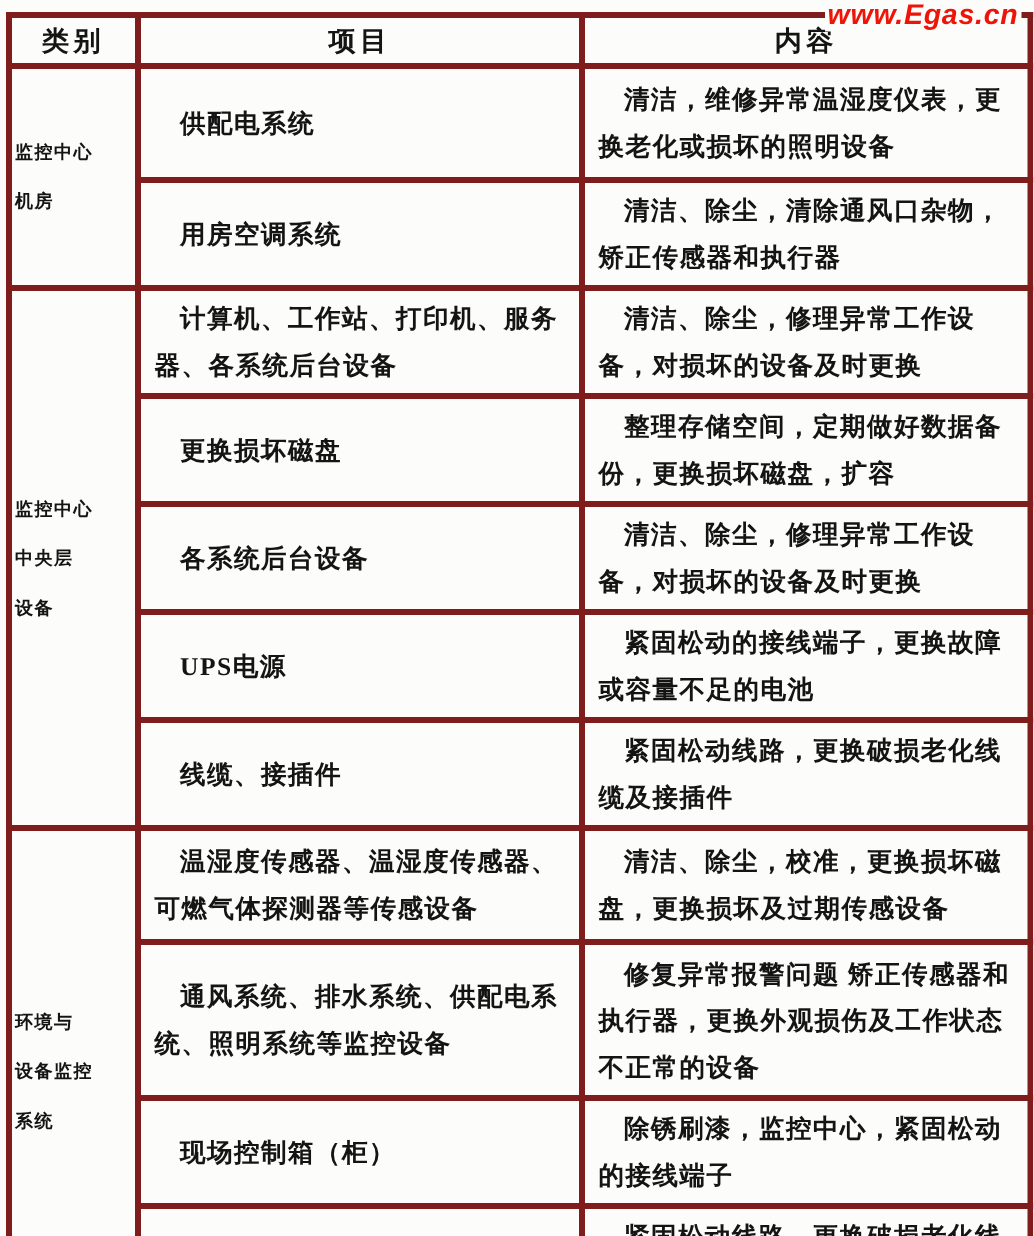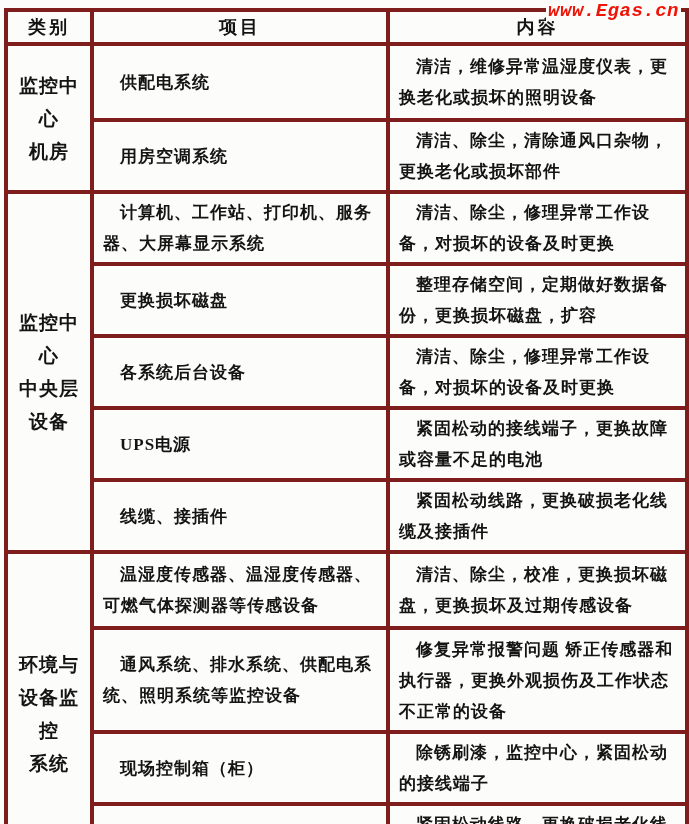--- a/index.html
+++ b/index.html
@@ -15,21 +15,21 @@
     overflow: hidden;
     font-family: "Liberation Serif", "DejaVu Serif", serif;
     color: #141414;
     font-weight: bold;
   }
   .watermark {
     position: absolute;
     top: 1px;
     right: 8px;
     z-index: 3;
-    font-family: Liberation Mono, monospace;
+    font-family: Liberation Sans, sans-serif;
     font-style: italic;
     font-weight: bold;
     font-size: 19px;
     letter-spacing: 0.5px;
     color: #ee1408;
     background: #fcfcfa;
     padding: 0 2px;
     line-height: 20px;
     text-align: right;
   }
@@ -49,24 +49,24 @@
   }
   .doc-table th {
     font-size: 18px;
     font-weight: bold;
     text-align: center;
     vertical-align: middle;
     letter-spacing: 3px;
     padding: 0;
   }
   td.cat {
-    text-align: center;
+    text-align: left;
     vertical-align: middle;
     white-space: pre-line;
-    font-size: 19px;
+    font-size: 12px;
     line-height: 33px;
     letter-spacing: 1px;
     padding: 0 2px;
     margin-left: 32px;
   }
   td.item, td.content {
     vertical-align: middle;
     font-size: 17px;
     line-height: 31px;
     letter-spacing: 1px;
@@ -98,28 +98,28 @@
     <tbody>
 
       <tr style="height:76px">
         <td class="cat" rowspan="2">监控中心
 机房</td>
         <td class="item">供配电系统</td>
         <td class="content">清洁，维修异常温湿度仪表，更换老化或损坏的照明设备</td>
       </tr>
       <tr style="height:68px">
         <td class="item">用房空调系统</td>
-        <td class="content">清洁、除尘，清除通风口杂物，更换老化或损坏部件</td>
+        <td class="content">清洁、除尘，清除通风口杂物，矫正传感器和执行器</td>
       </tr>
 
       <tr style="height:70px">
         <td class="cat" rowspan="5">监控中心
 中央层
 设备</td>
-        <td class="item">计算机、工作站、打印机、服务器、大屏幕显示系统</td>
+        <td class="item">计算机、工作站、打印机、服务器、各系统后台设备</td>
         <td class="content">清洁、除尘，修理异常工作设备，对损坏的设备及时更换</td>
       </tr>
       <tr style="height:64px">
         <td class="item">更换损坏磁盘</td>
         <td class="content">整理存储空间，定期做好数据备份，更换损坏磁盘，扩容</td>
       </tr>
       <tr style="height:66px">
         <td class="item">各系统后台设备</td>
         <td class="content">清洁、除尘，修理异常工作设备，对损坏的设备及时更换</td>
       </tr>

